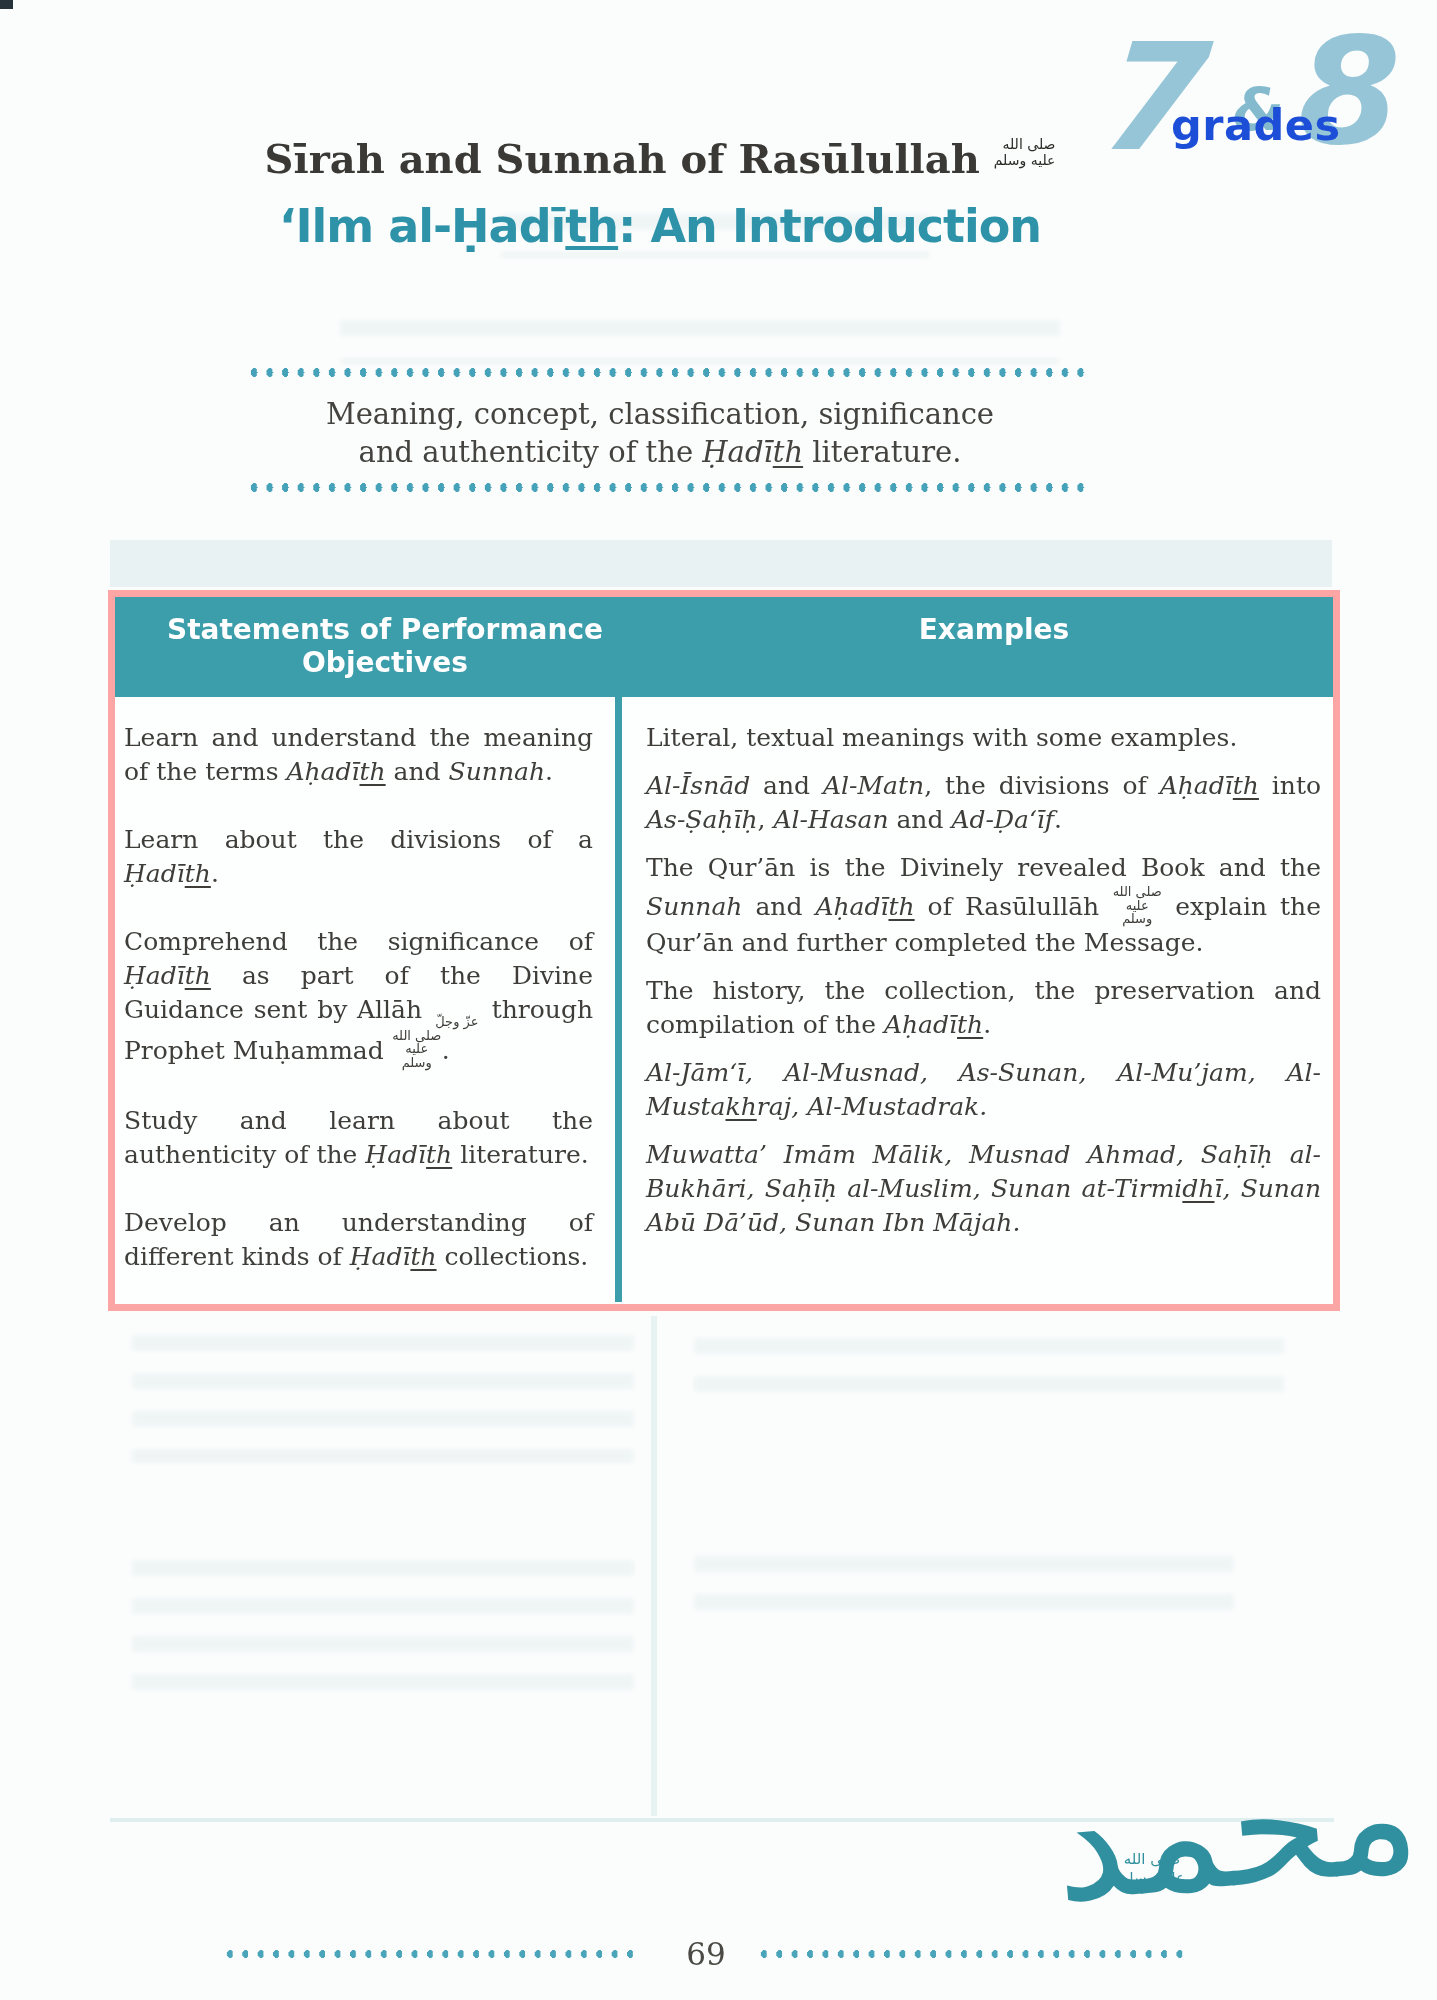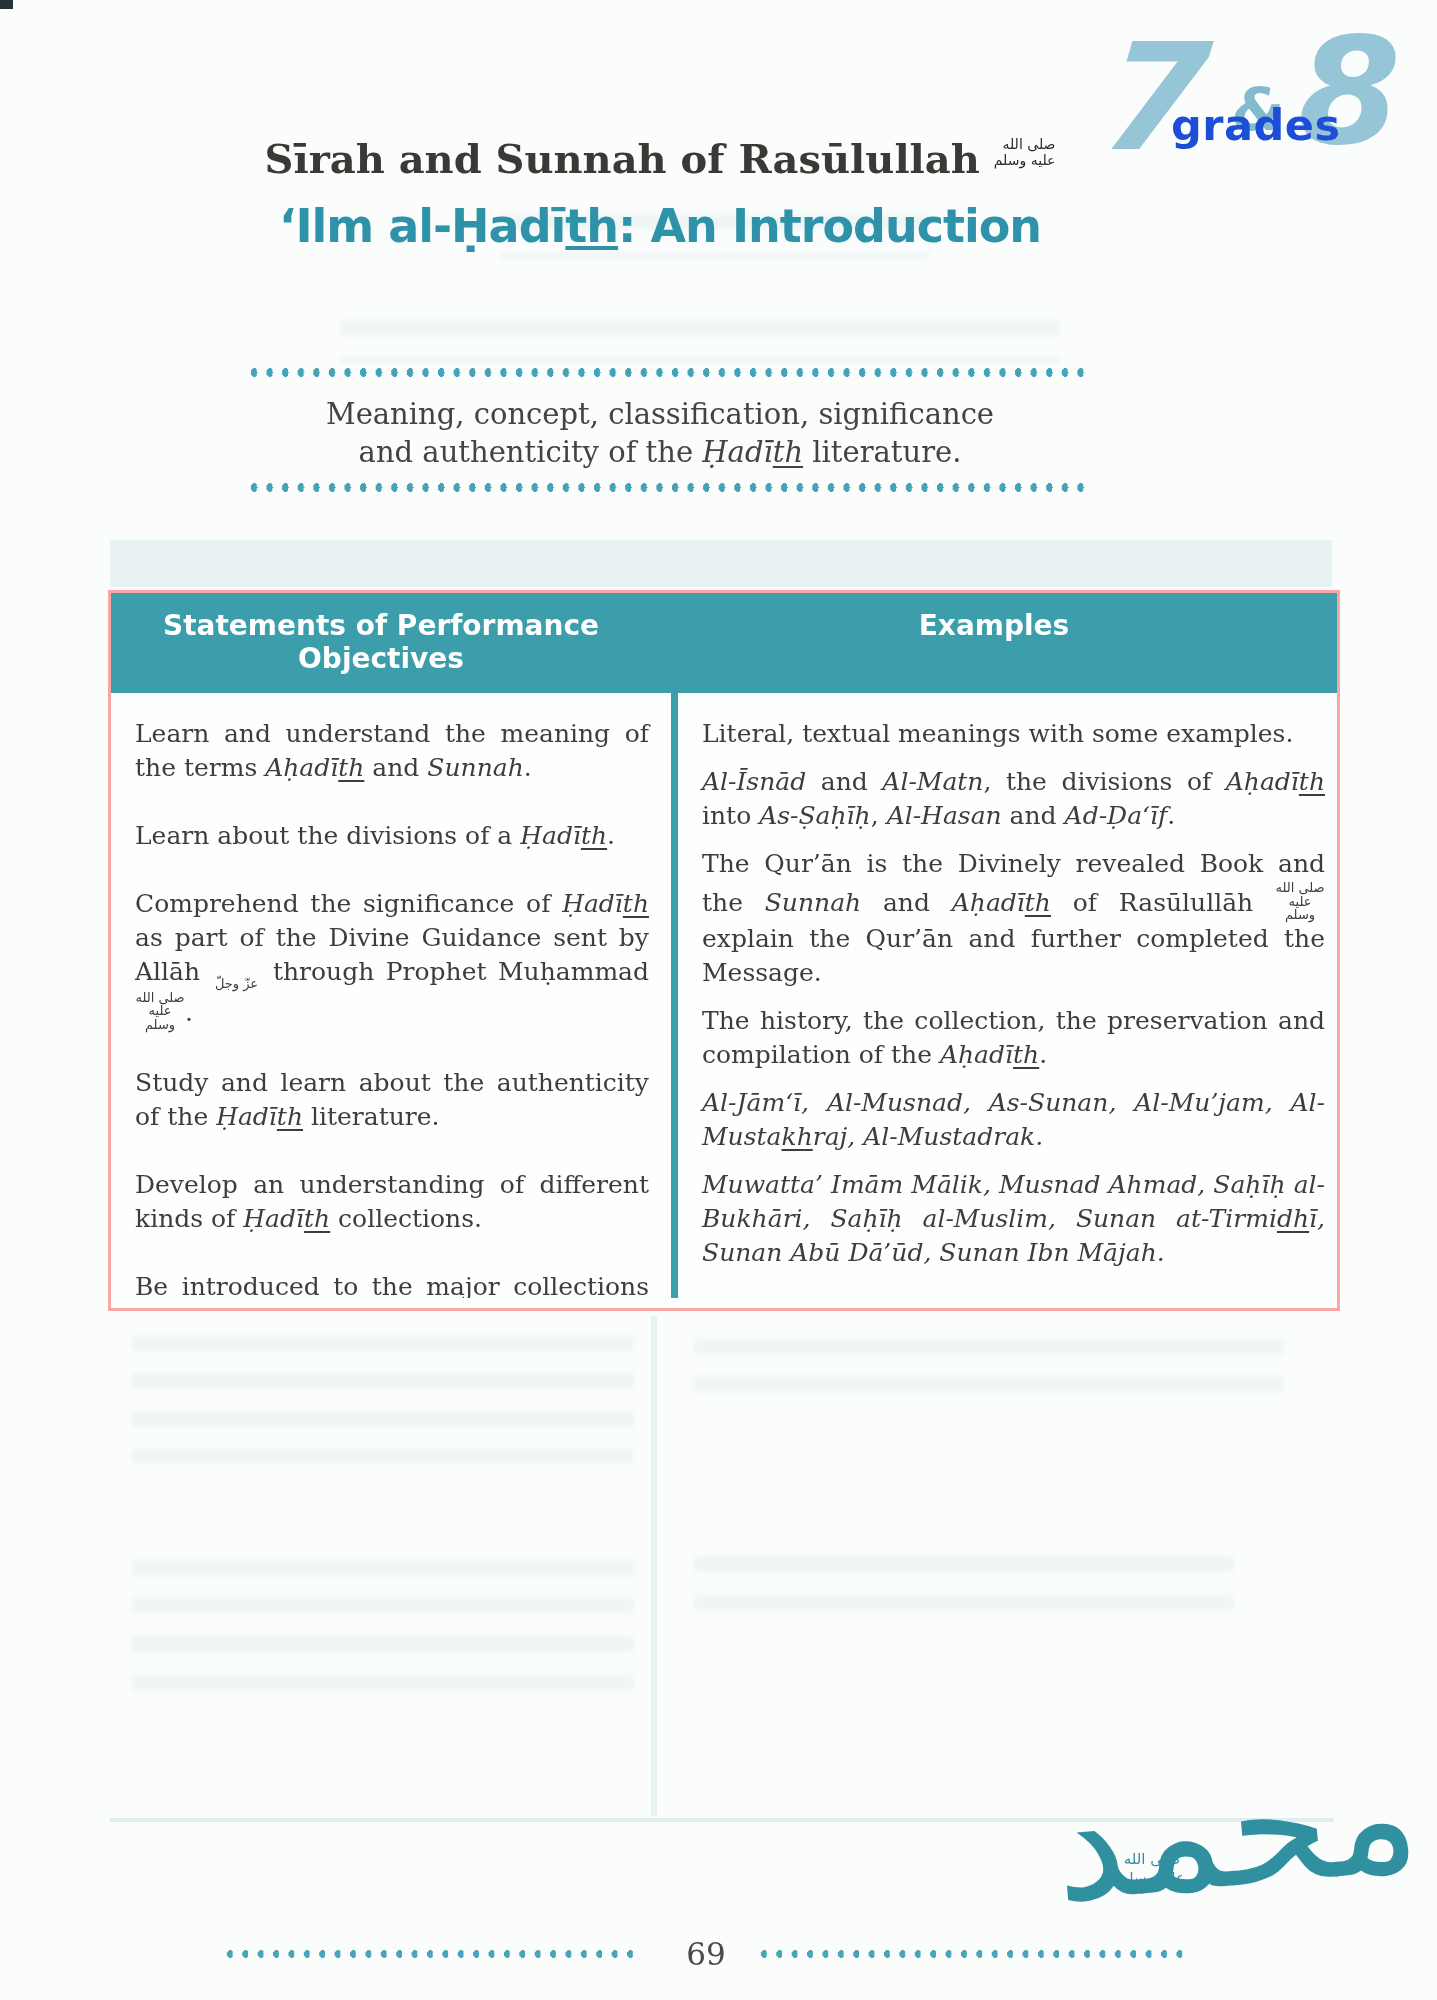--- a/index.html
+++ b/index.html
@@ -44,29 +44,29 @@
   .subtitle{position:absolute;left:40px;top:396px;width:1240px;text-align:center;
             font-size:29px;line-height:1.3;color:#44433f;}
   .subtitle p{margin:0;}
   .subtitle i{font-style:italic;}
 
   
   .ghost-band{position:absolute;left:110px;top:540px;width:1222px;height:47px;background:#e9f2f2;}
 
   
   .objectives-table{position:absolute;left:108px;top:590px;width:1232px;height:721px;
-                    box-sizing:border-box;border:3px solid #fca5a5;background:#fdfffe;}
+                    box-sizing:border-box;border:7px solid #fca5a5;background:#fdfffe;}
   .thead{display:flex;background:#3c9dab;color:#ffffff;height:100px;}
   .th-left{width:540px;text-align:center;padding-top:16px;box-sizing:border-box;}
   .th-right{flex:1;text-align:center;padding-top:16px;}
   .th-title{font-family:"DejaVu Sans","Liberation Sans",sans-serif;font-weight:bold;font-size:28px;}
   .th-sub{font-family:"DejaVu Serif","Liberation Serif",serif;font-size:29px;color:#e4f1f1;margin-top:5px;}
   .tbody{display:flex;height:605px;}
   .cell{box-sizing:border-box;overflow:hidden;}
-  .cell-left{width:560px;padding:24px 22px 0 24px;}
+  .cell-left{width:500px;padding:24px 22px 0 9px;}
   .col-divider{width:7px;background:#3c9dab;}
   .cell-right{flex:1;padding:24px 12px 0 24px;}
   .cell-par{font-family:"DejaVu Serif","Liberation Serif",serif;font-size:25px;line-height:1.36;
             color:#3e3d3a;text-align:justify;margin:0 0 34px 0;}
   .cell-right .cell-par{margin-bottom:14px;}
   .cell-par u, .subtitle u, .title-teal u{text-underline-offset:4px;}
   .mini-ar{display:inline-block;width:50px;font-family:"DejaVu Sans",sans-serif;font-size:13px;
            line-height:1.05;text-align:center;vertical-align:-8px;white-space:normal;}
 
   

